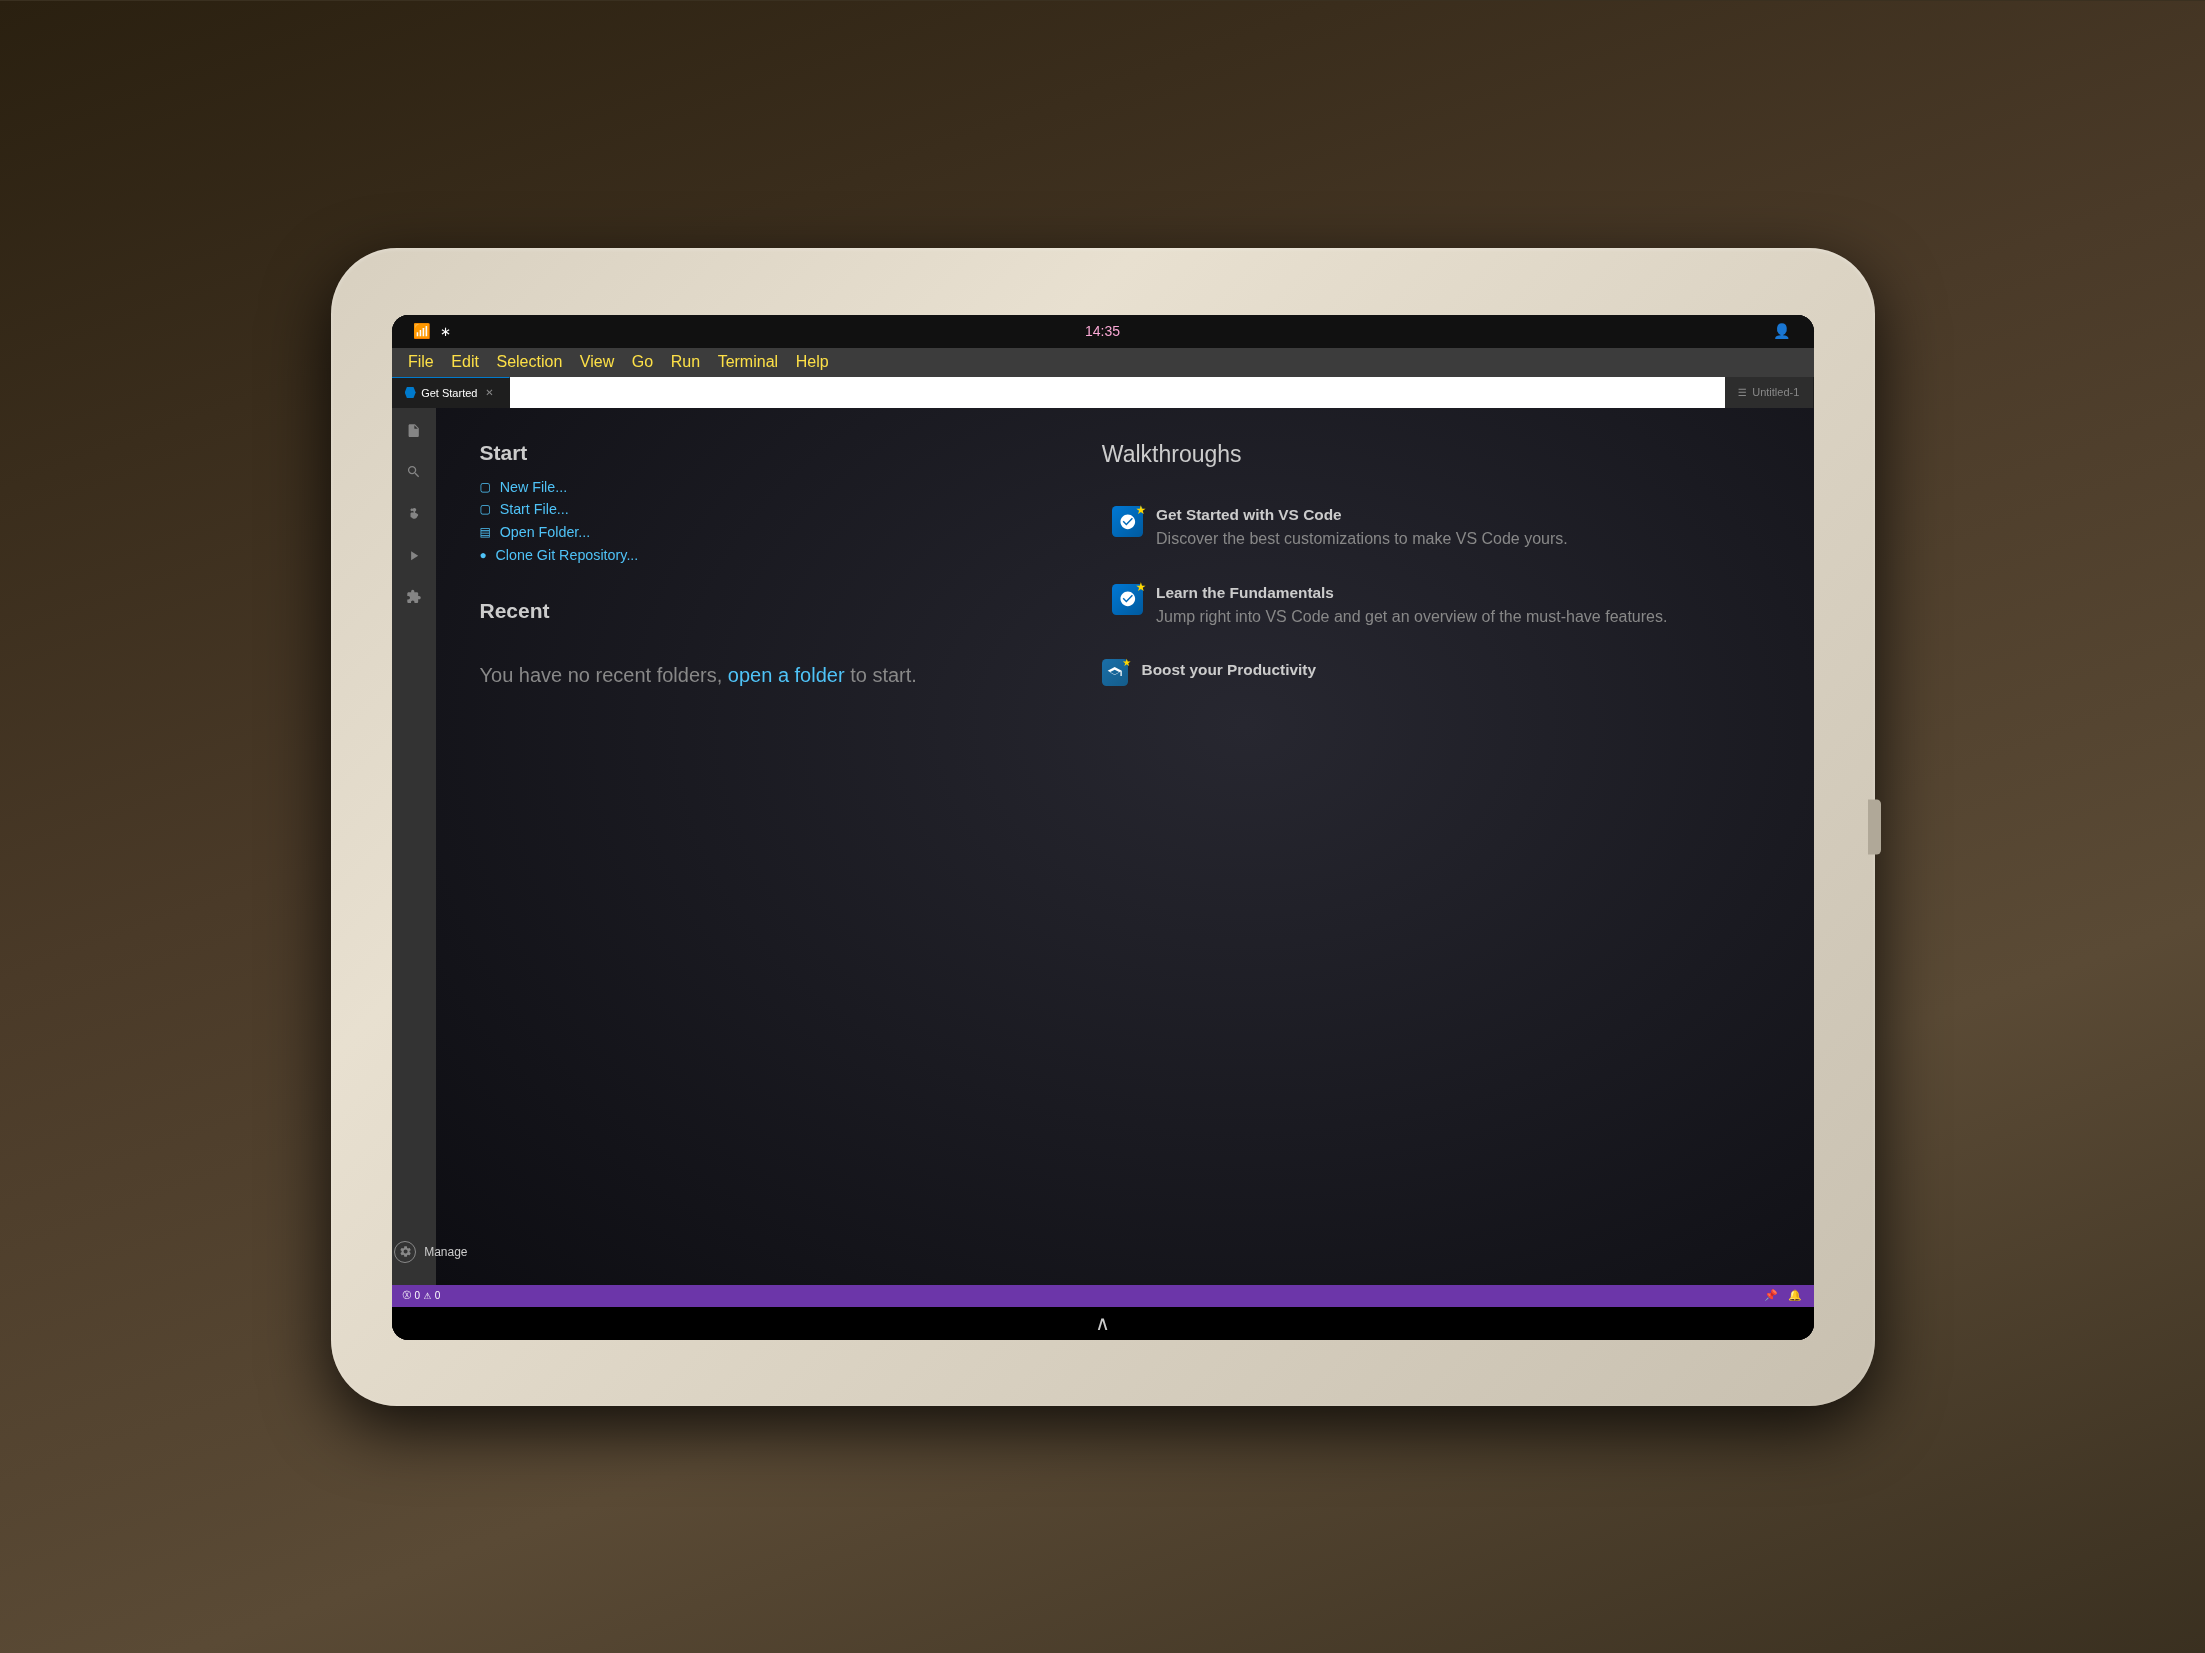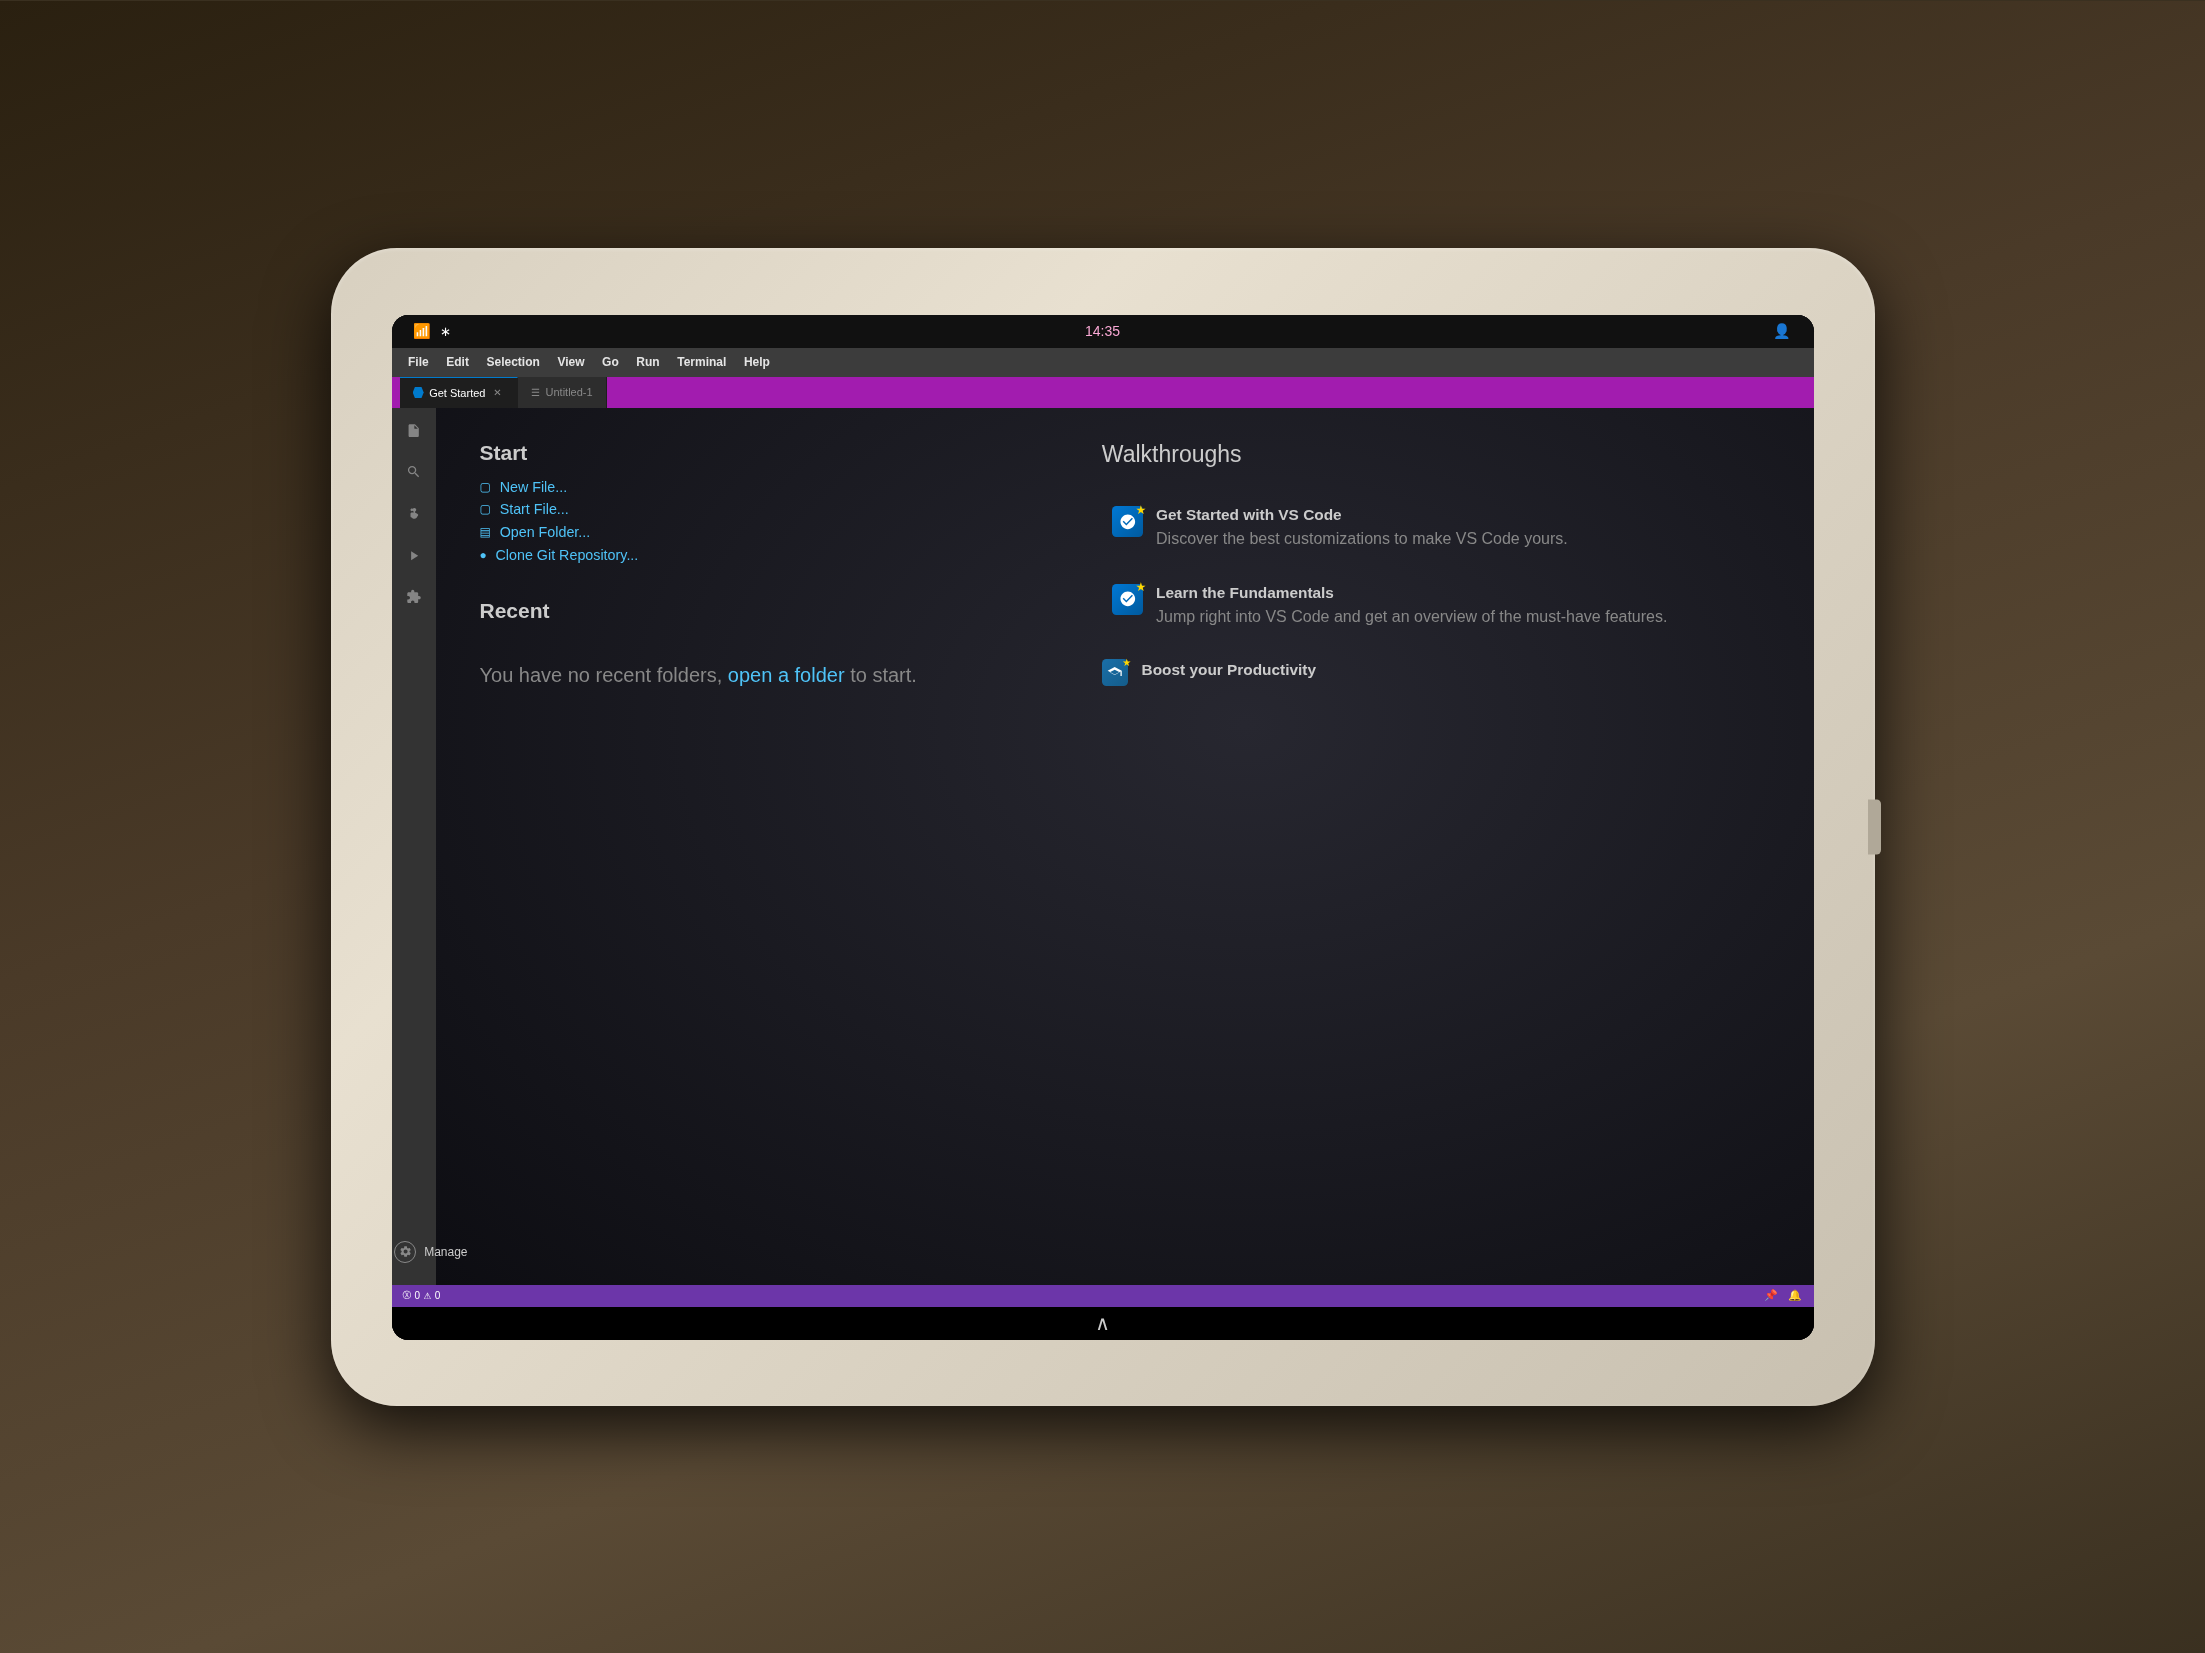--- a/index.html
+++ b/index.html
@@ -118,37 +118,37 @@
       height: 29px;
       display: flex;
       align-items: center;
       padding: 0 8.8px;
       gap: 2.2px;
       flex-shrink: 0;
     }
 
     .menu-item {
       padding: 3.3px 7.7px;
-      color: #e5e5e5;
-      font-size: 12px;
+      color: #fde047;
+      font-size: 16px;
       cursor: pointer;
       border-radius: 2.2px;
-      font-weight: bold;
     }
 
     
     .tabbar {
       position: relative;
       z-index: 10;
-      background: #a21caf;
+      background: #ffffff;
       height: 31px;
       display: flex;
       align-items: center;
-      padding: 0 8px;
-      flex-shrink: 0;
+      padding: 0 0;
+      flex-shrink: 0;
+      justify-content: space-between;
     }
 
     .tab {
       height: 100%;
       display: flex;
       align-items: center;
       padding: 0 13.2px;
       font-size: 11px;
       color: #888;
       background: #2d2d2d;

